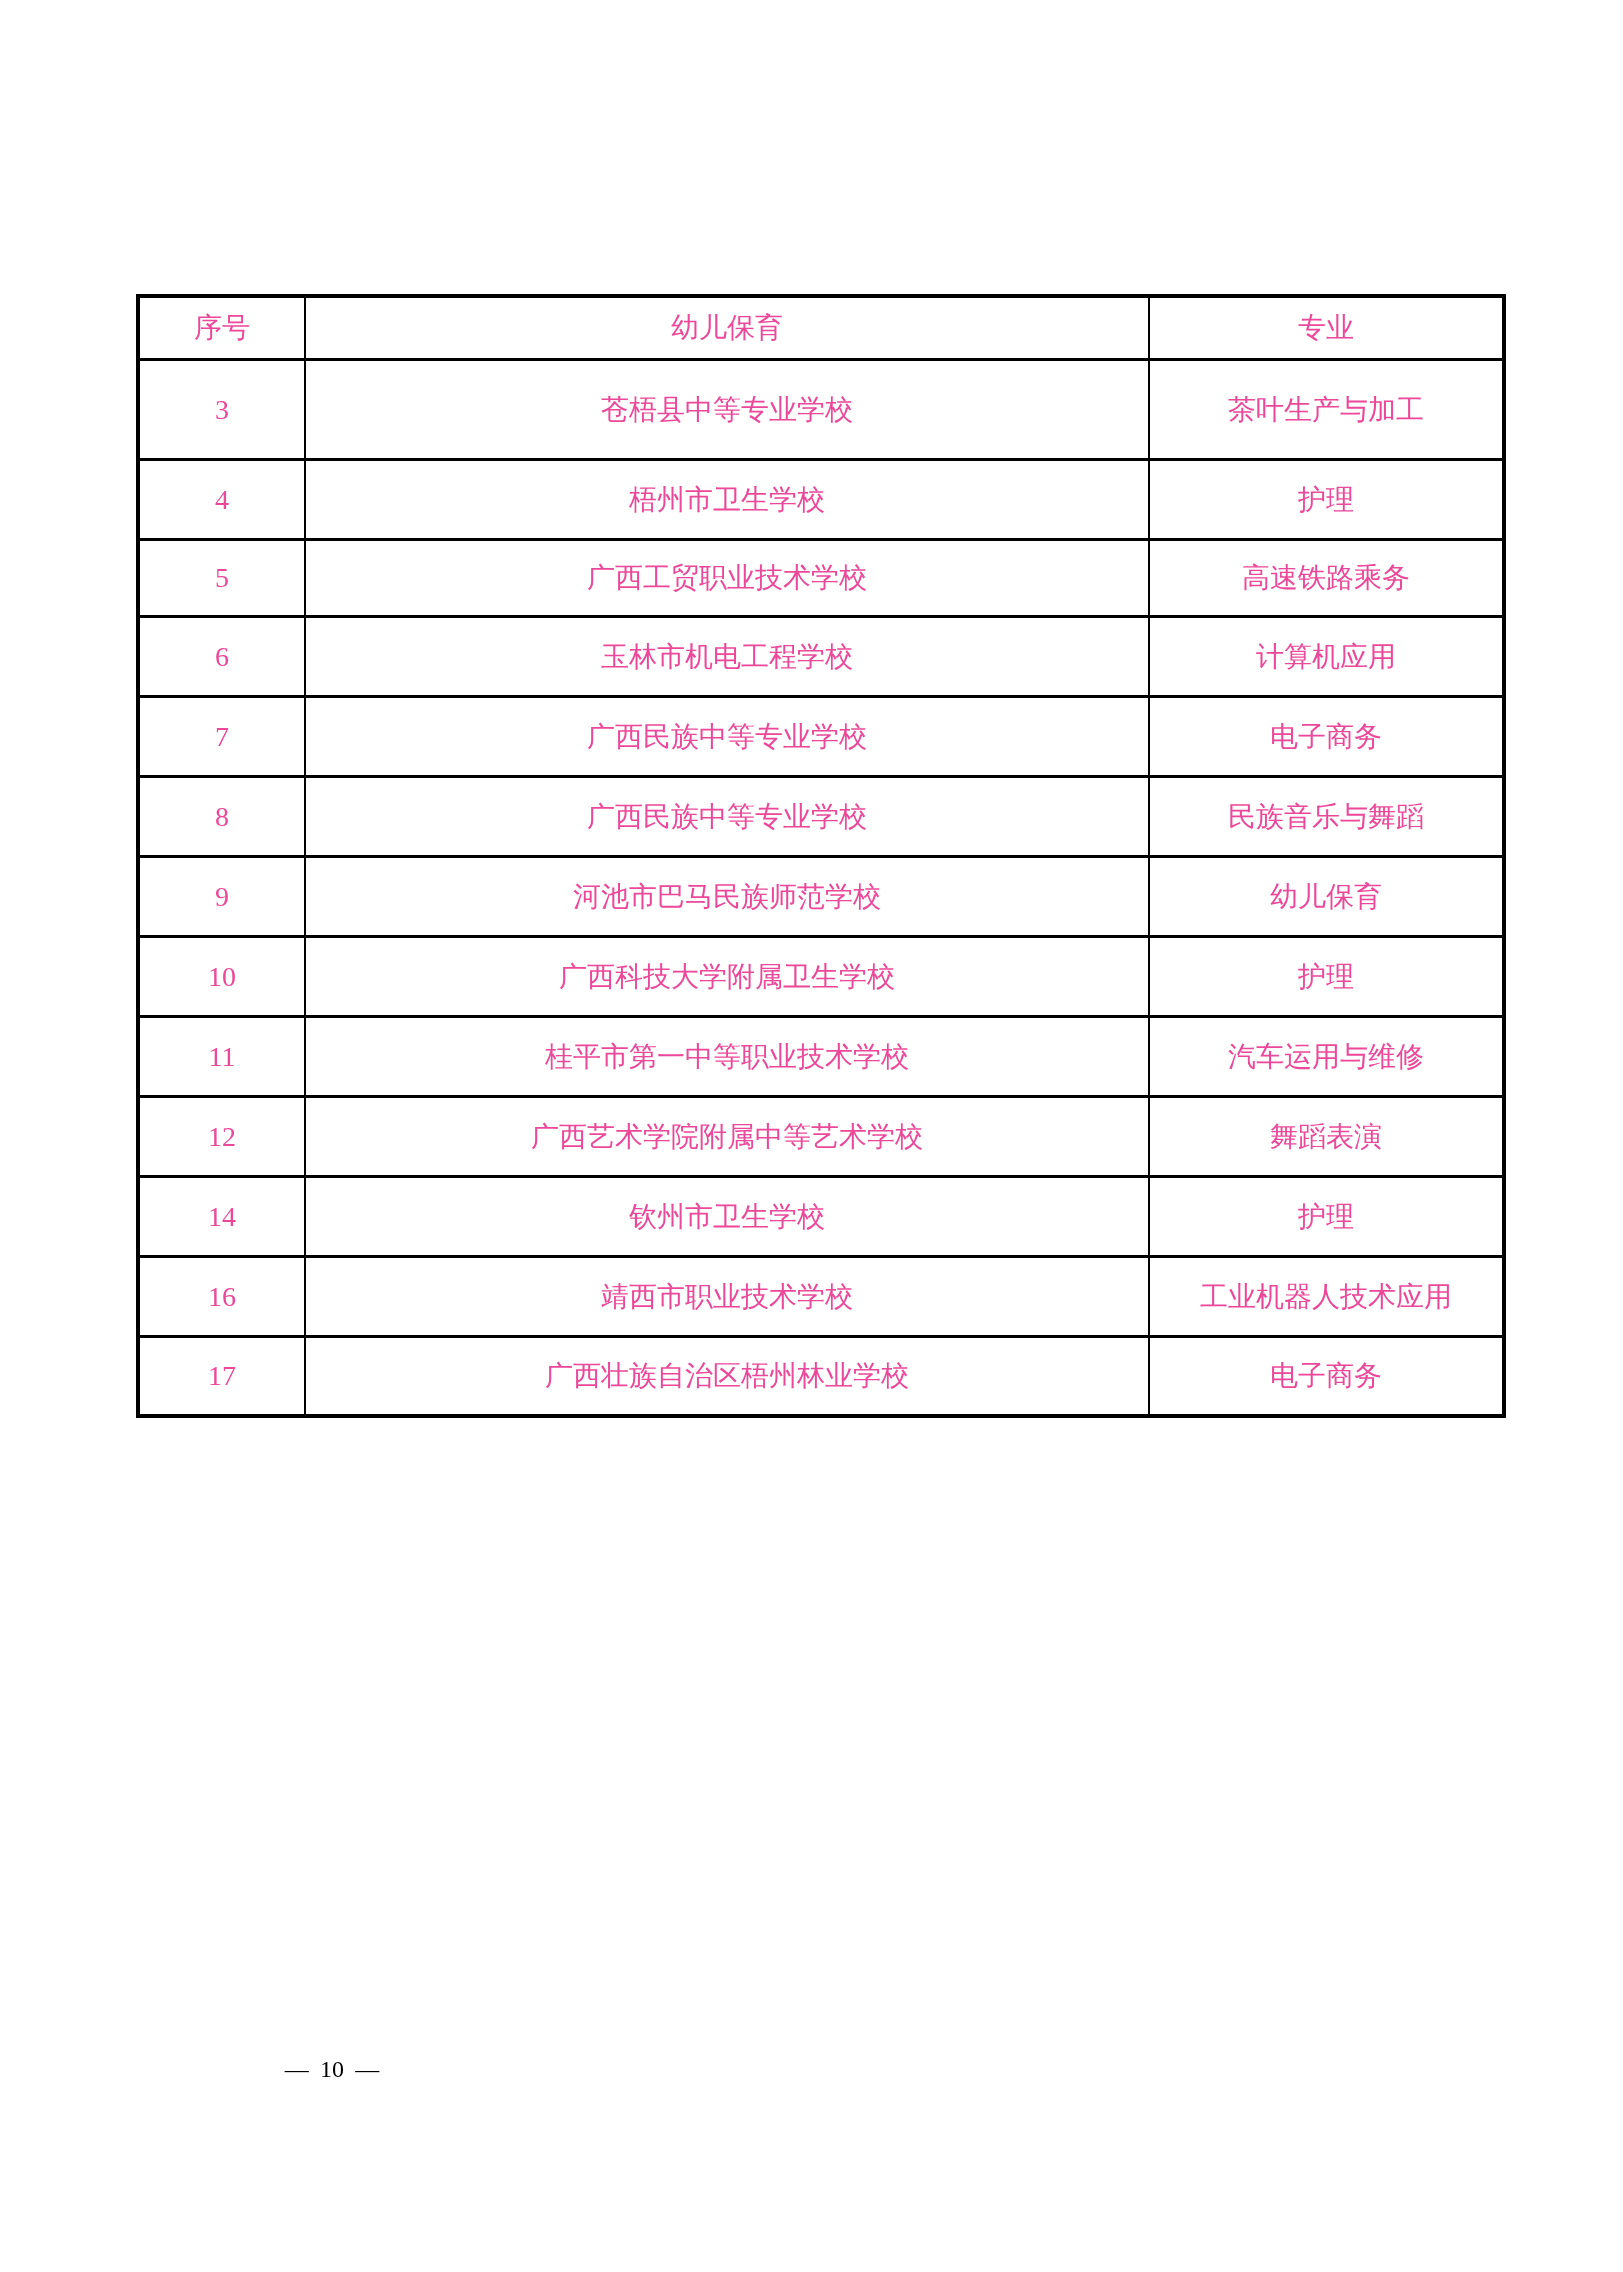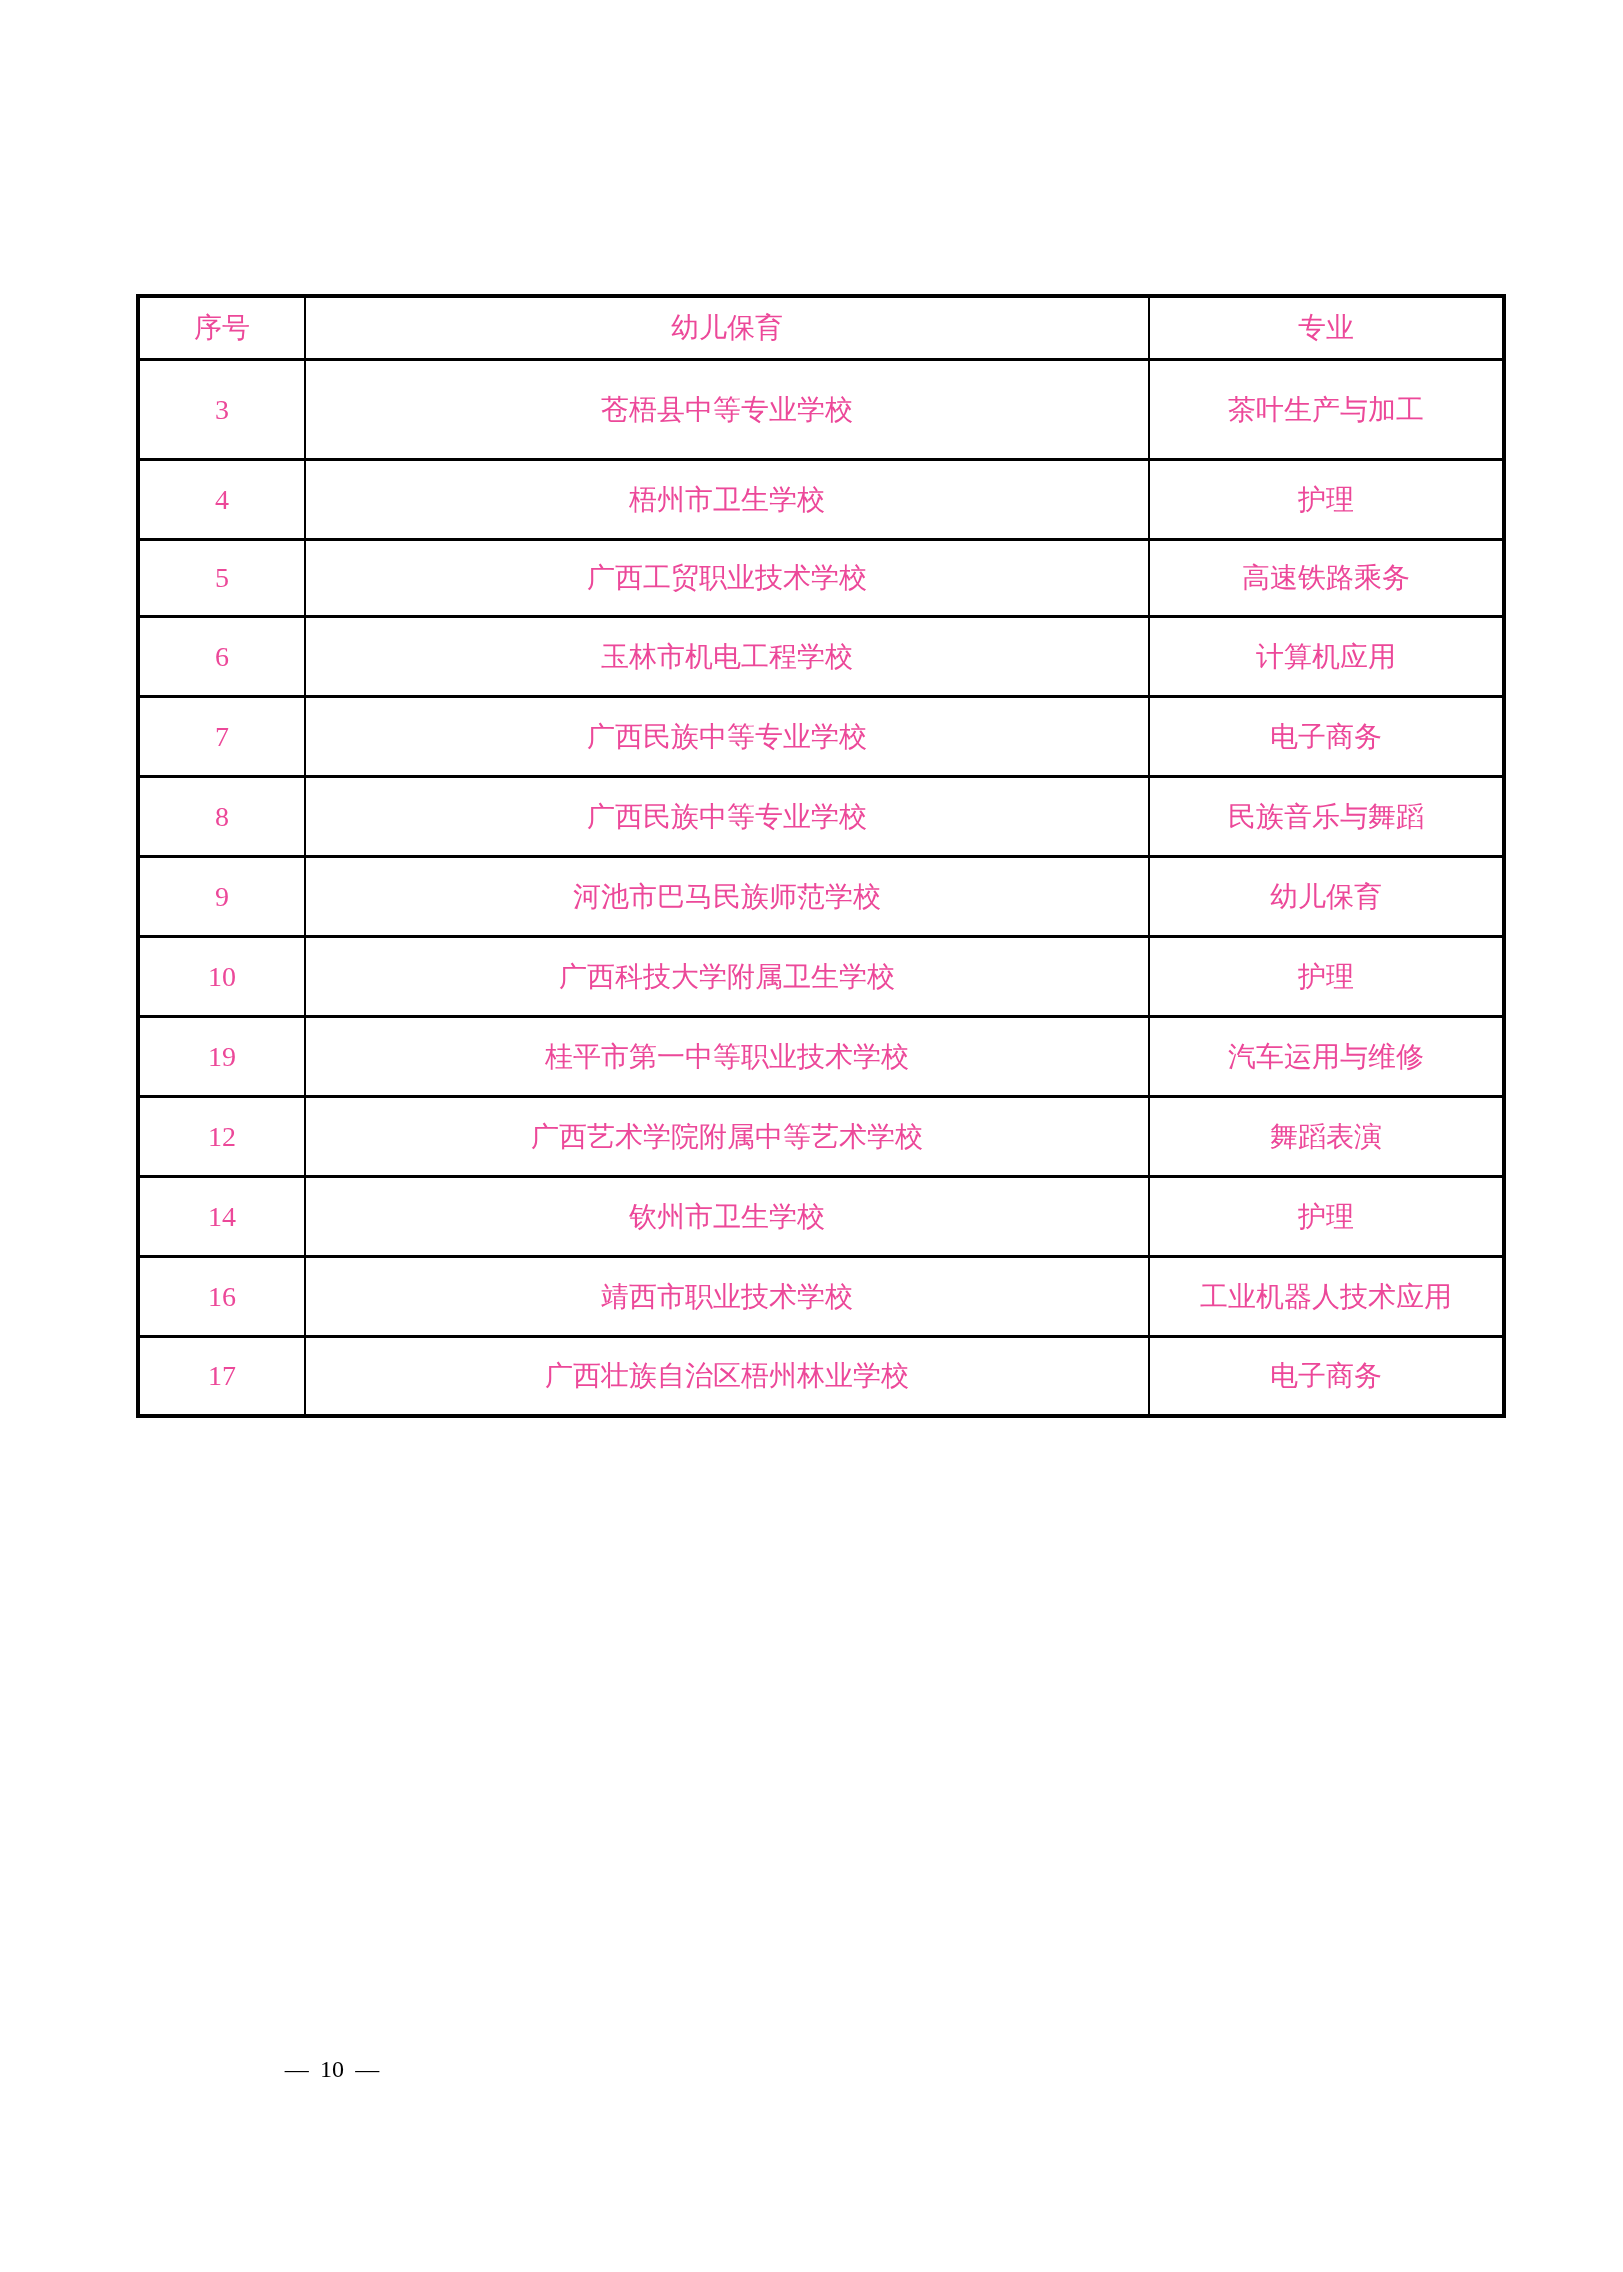--- a/index.html
+++ b/index.html
@@ -115,21 +115,21 @@
           <td>9</td>
           <td>河池市巴马民族师范学校</td>
           <td>幼儿保育</td>
         </tr>
         <tr>
           <td>10</td>
           <td>广西科技大学附属卫生学校</td>
           <td>护理</td>
         </tr>
         <tr>
-          <td>19</td>
+          <td>11</td>
           <td>桂平市第一中等职业技术学校</td>
           <td>汽车运用与维修</td>
         </tr>
         <tr>
           <td>12</td>
           <td>广西艺术学院附属中等艺术学校</td>
           <td>舞蹈表演</td>
         </tr>
         <tr>
           <td>14</td>

